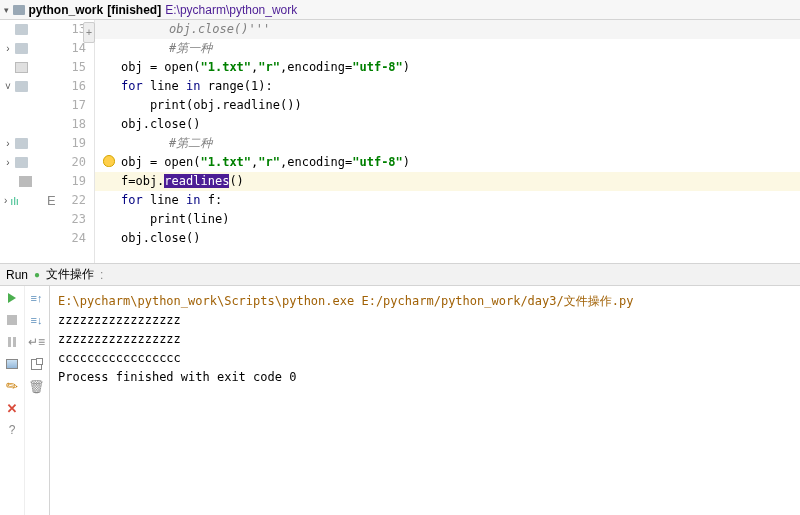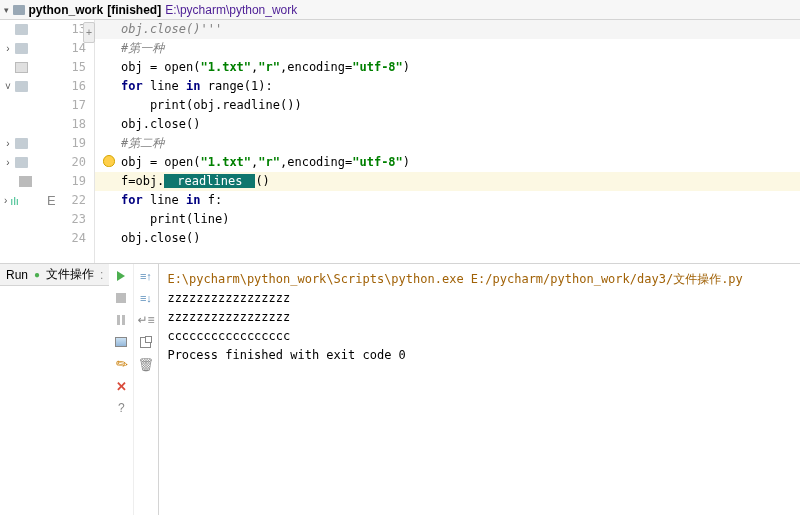--- a/index.html
+++ b/index.html
@@ -28,28 +28,28 @@
   .lnums { width: 40px; background: #fff; border-right: 1px solid #e4e4e4; color: #adadad; text-align: right; padding-right: 8px; }
   .lnums div { height: 19px; line-height: 19px; }
   .code { flex: 1; }
   .cline { height: 19px; line-height: 19px; padding-left: 26px; white-space: pre; position: relative; }
   .cline.dim { background: #f5f5f5; }
   .cline.hl { background: #fcf8e3; }
   .fold-mark { position: absolute; left: -12px; top: 2px; font-size: 10px; background: #eee; border: 1px solid #ccc; padding: 0 2px; color: #888; border-radius: 2px; }
   .bulb { position: absolute; left: 8px; top: 2px; width: 12px; height: 12px; background: #ffcf4a; border-radius: 50% 50% 45% 45%; border: 1px solid #d4a500; }
 
   
-  .kw { color: #000080; font-weight: bold; }
+  .kw { color: #000080; font-weight: normal; }
   .fn { color: #000; }
   .str { color: #008000; font-weight: bold; }
-  .cm { color: #808080; font-style: italic; }
-  .sel { background: #0f766e; color: #fff; padding: 0 13px; }
-
-  
-  .run { height: 251px; display: flex; flex-direction: row; }
+  .cm { color: #808080; font-style: italic; margin-left: 48px; }
+  .sel { background: #4c1d95; color: #fff; padding: 0 0; }
+
+  
+  .run { height: 251px; display: flex; flex-direction: column; }
   .run-tab { height: 22px; display: flex; align-items: center; gap: 6px; padding: 0 6px; border-bottom: 1px solid #d4d4d4; background: #f2f2f2; font-size: 12px; }
   .run-tab .dot { color: #888; }
   .run-body { flex: 1; display: flex; }
   .run-sidebar { width: 50px; border-right: 1px solid #d4d4d4; display: flex; }
   .run-col { width: 24px; display: flex; flex-direction: column; align-items: center; padding-top: 4px; gap: 6px; }
   .run-col + .run-col { border-left: 1px solid #eee; }
   .ticon { width: 16px; height: 16px; display: flex; align-items: center; justify-content: center; font-size: 12px; }
   .green-tri { width: 0; height: 0; border-top: 5px solid transparent; border-bottom: 5px solid transparent; border-left: 8px solid #4caf50; }
   .gray-sq { width: 10px; height: 10px; background: #bdbdbd; }
   .pause { display:flex; gap:2px; } .pause span{ width:3px; height:10px; background:#bdbdbd; }

